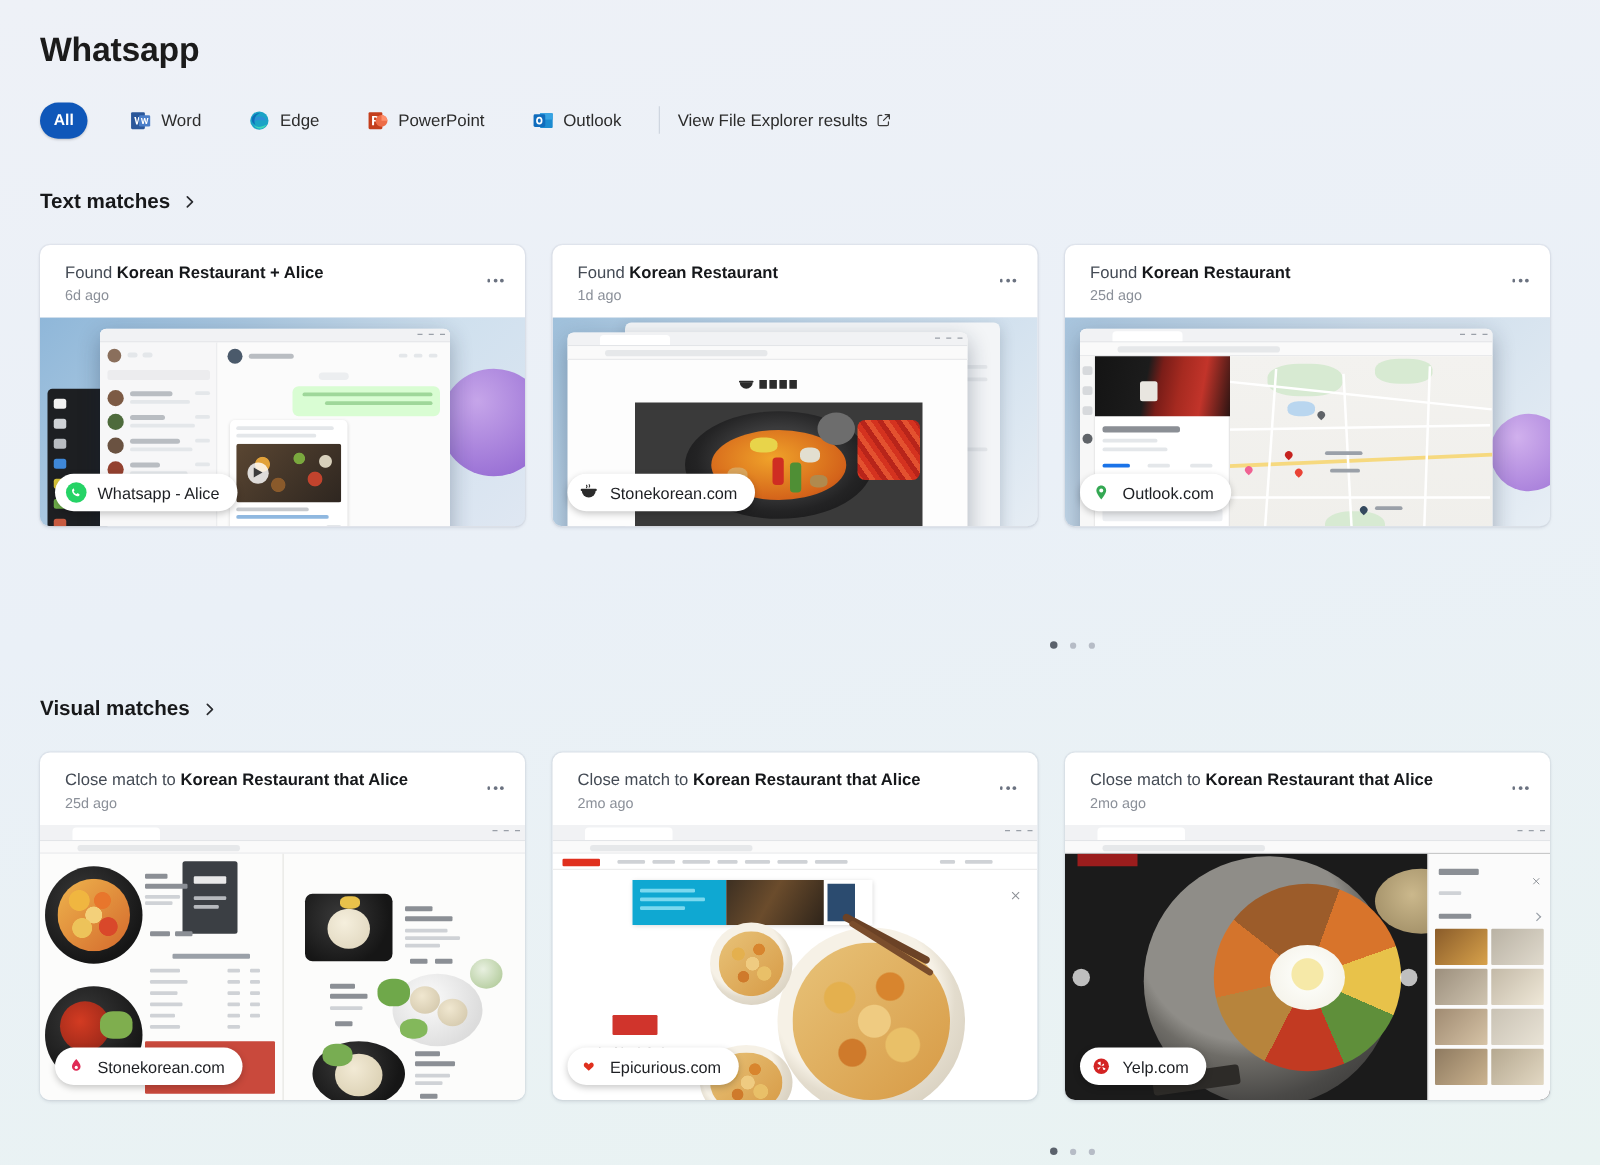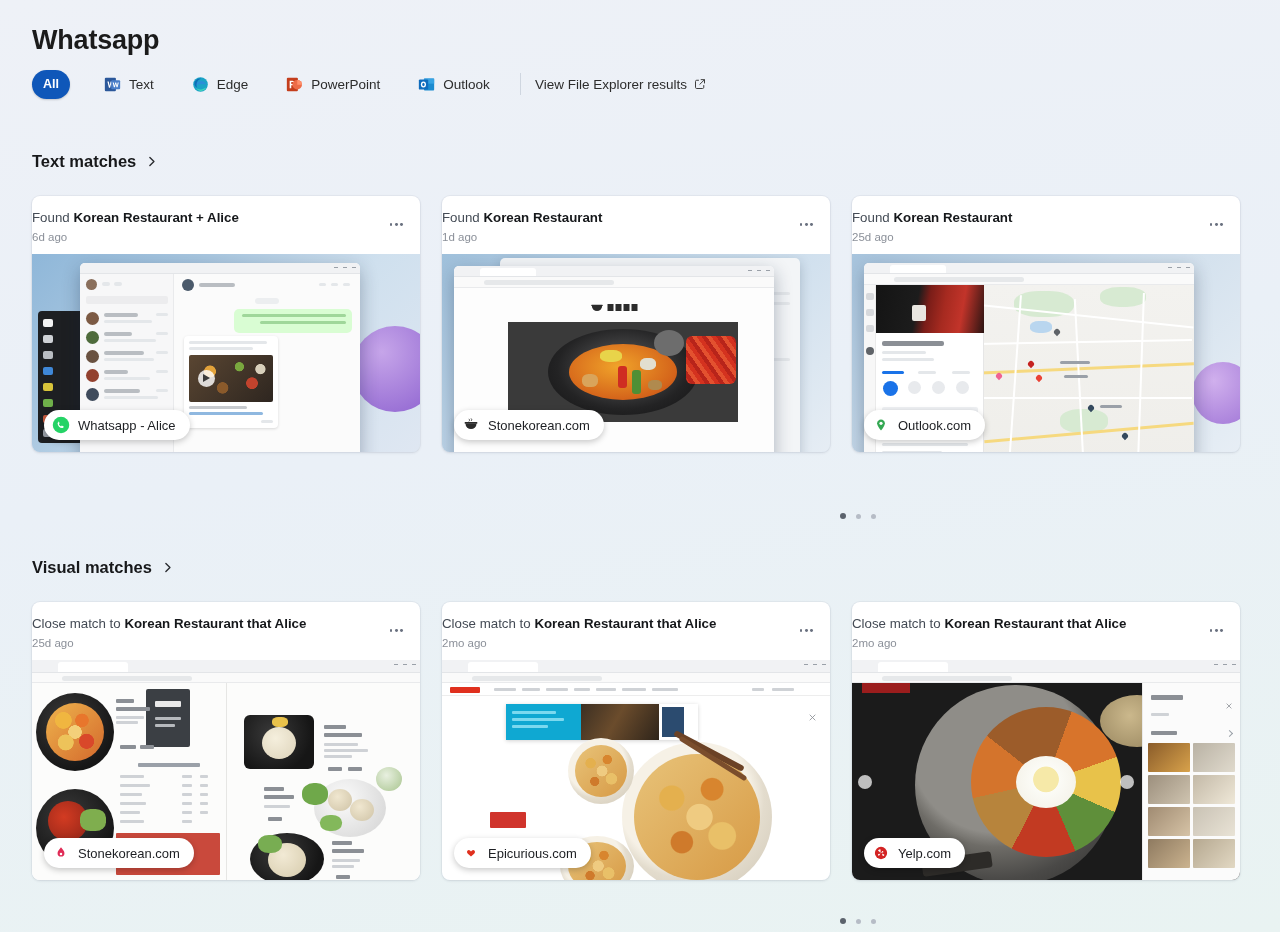--- a/index.html
+++ b/index.html
@@ -15,21 +15,21 @@
   }
 
   
   .page-title {
     position: absolute; left: 32px; top: 25px;
     font-size: 27px; font-weight: 600; color: #1b1b1b;
     letter-spacing: -0.2px;
   }
 
   .filter-row {
-    position: absolute; left: 32px; top: 68px;
+    position: absolute; left: 32px; top: 80px;
     display: flex; align-items: center; gap: 0px;
     height: 32px;
   }
   .pill-all {
     width: 38px; height: 29px; border-radius: 15px;
     background: #0f57b9;
     display: flex; align-items: center; justify-content: center;
     color: #ffffff; font-size: 12.5px; font-weight: 600;
     cursor: pointer; margin-right: 24px;
     box-shadow: 0 1px 2px rgba(0,0,0,.18);
@@ -60,33 +60,33 @@
 
   
   .card-row { position: absolute; left: 32px; display: flex; gap: 22px; }
   .card {
     width: 388px; background: #ffffff;
     border-radius: 8px;
     box-shadow: 0 1px 3px rgba(15,28,60,.10), 0 0 0 1px rgba(15,28,60,.035);
     overflow: hidden; cursor: pointer; position: relative;
   }
   .card-head {
-    padding: 14px 16px 10px 0; position: relative; height: 58px;
+    padding: 14px 16px 10px 20px; position: relative; height: 58px;
   }
   .card-title { font-size: 13.3px; color: #444b55; line-height: 1.2; }
   .card-title b { color: #16181b; font-weight: 700; }
   .card-time { font-size: 11.5px; color: #8b9099; margin-top: 5px; }
   .more-dots {
     position: absolute; right: 12px; top: 22px;
     display: flex; gap: 2.5px; padding: 5px; border-radius: 4px; cursor: pointer;
   }
   .more-dots span { width: 2.8px; height: 2.8px; border-radius: 50%; background: #6b7280; display:block; }
 
   .thumb {
-    position: relative; height: 198px; overflow: hidden;
+    position: relative; height: 167px; overflow: hidden;
     background: #c9d7e6;
   }
   .thumb-v { height: 220px; }
 
   
   .src-pill {
     position: absolute; left: 12px; bottom: 12px; z-index: 30;
     display: flex; align-items: center; gap: 8px;
     background: #ffffff; border-radius: 16px;
     padding: 6px 14px 6px 8px;
@@ -231,21 +231,21 @@
     <span>All</span>
   </div>
 
   <div class="pill">
     <svg class="app-ico" viewBox="0 0 20 20">
       <rect x="1" y="2" width="13" height="16" rx="1.2" fill="#2b579a"></rect>
       <path d="M4 6.5h1.6l1 5 1.2-5h1.5l1.2 5 1-5H13l-1.8 7.2H9.6L8.4 8.9 7.2 13.7H5.8z" fill="#fff"></path>
       <rect x="8.5" y="5" width="10.5" height="10.5" rx="1.2" fill="#4a7ec9"></rect>
       <path d="M10.2 7.6h1.3l.8 4 .9-4h1.2l.9 4 .8-4h1.3l-1.4 5.6h-1.3l-.9-3.9-.9 3.9h-1.3z" fill="#fff"></path>
     </svg>
-    <span class="pill-label">Text</span>
+    <span class="pill-label">Word</span>
   </div>
 
   <div class="pill">
     <svg class="app-ico" viewBox="0 0 20 20">
       <circle cx="10" cy="10" r="8.6" fill="#1ba3c6"></circle>
       <path d="M3.4 12.6c.9-4.6 4.6-7 8.2-6.6 2.8.3 4.6 2 5 3.7H9.2c-2.6 0-4.4 1.1-5.8 2.9z" fill="#2b8fd6"></path>
       <path d="M16.8 13.6c-1.2 2.6-4 4.3-7 3.9-2.4-.3-4.2-1.7-5.1-3.3 1.9 1.6 4.7 2.2 7.4 1.3 2.1-.7 3.6-1.4 4.7-1.9z" fill="#3fd6b9"></path>
       <path d="M5 4.6C6.6 3.3 8.7 2.8 10.6 3.1c-2.9.9-4.6 3.1-5.1 5.6-.4 2-.1 3.9.7 5.3C3.3 12.4 2.4 9.8 3 7.6c.3-1.1 1-2.1 2-3z" fill="#0d6fb8"></path>
     </svg>
     <span class="pill-label">Edge</span>

